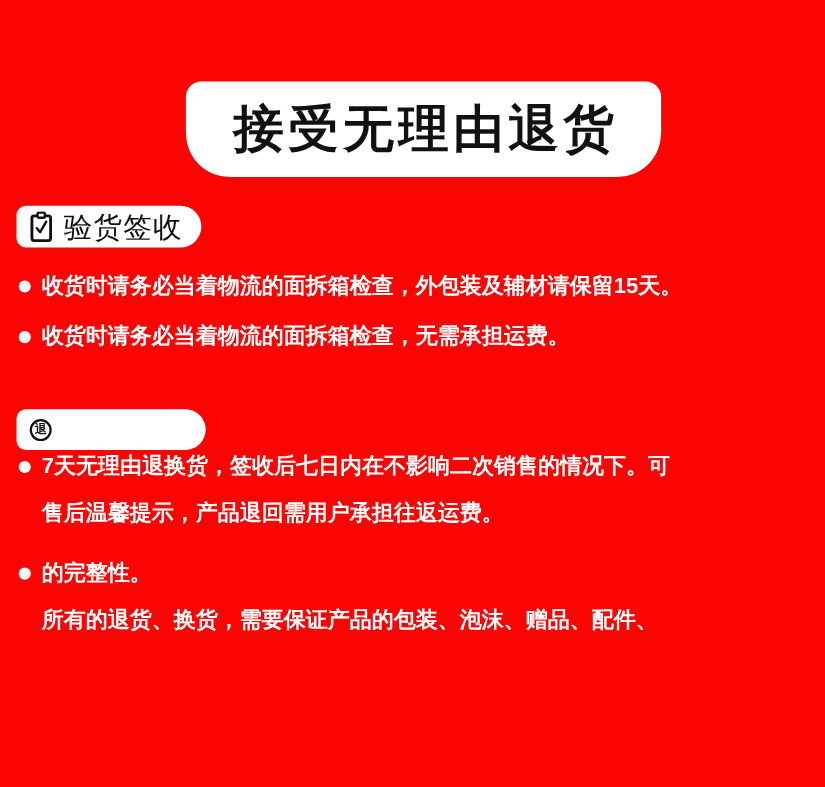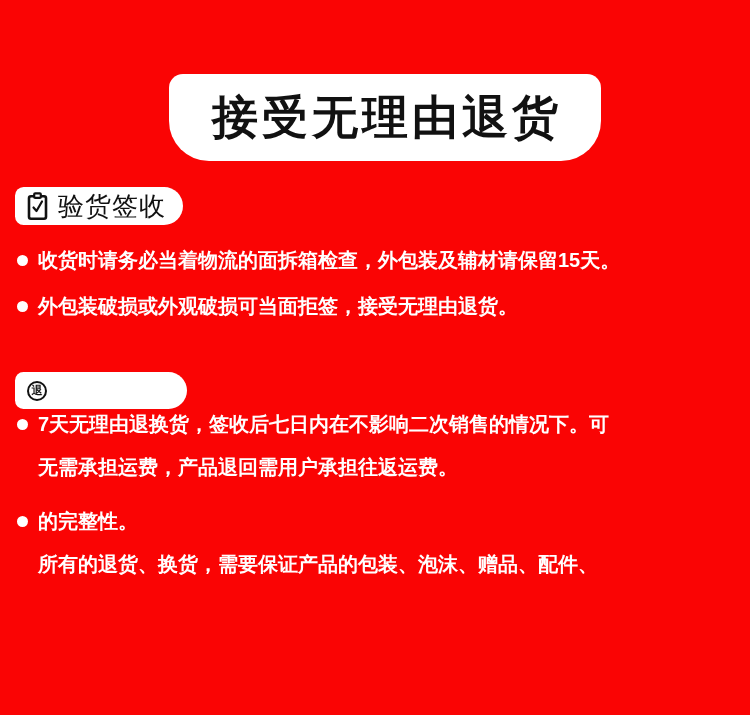--- a/index.html
+++ b/index.html
@@ -105,33 +105,33 @@
   <div class="bullet-item item-1">
     <span class="bullet-dot"></span>
     <div class="bullet-text">
       <div class="bullet-line">收货时请务必当着物流的面拆箱检查，外包装及辅材请保留15天。</div>
     </div>
   </div>
 
   <div class="bullet-item item-2">
     <span class="bullet-dot"></span>
     <div class="bullet-text">
-      <div class="bullet-line">外包装破损或外观破损可当面拒签，接受无理由退货。</div>
+      <div class="bullet-line">收货时请务必当着物流的面拆箱检查，无需承担运费。</div>
     </div>
   </div>
 
   <div class="section-pill pill-2">
     <span class="circle-char-icon">退</span>
   </div>
 
   <div class="bullet-item item-3">
     <span class="bullet-dot"></span>
     <div class="bullet-text">
       <div class="bullet-line">7天无理由退换货，签收后七日内在不影响二次销售的情况下。可</div>
-      <div class="bullet-line">无需承担运费，产品退回需用户承担往返运费。</div>
+      <div class="bullet-line">售后温馨提示，产品退回需用户承担往返运费。</div>
     </div>
   </div>
 
   <div class="bullet-item item-4">
     <span class="bullet-dot"></span>
     <div class="bullet-text">
       <div class="bullet-line">的完整性。</div>
       <div class="bullet-line">所有的退货、换货，需要保证产品的包装、泡沫、赠品、配件、</div>
     </div>
   </div>

